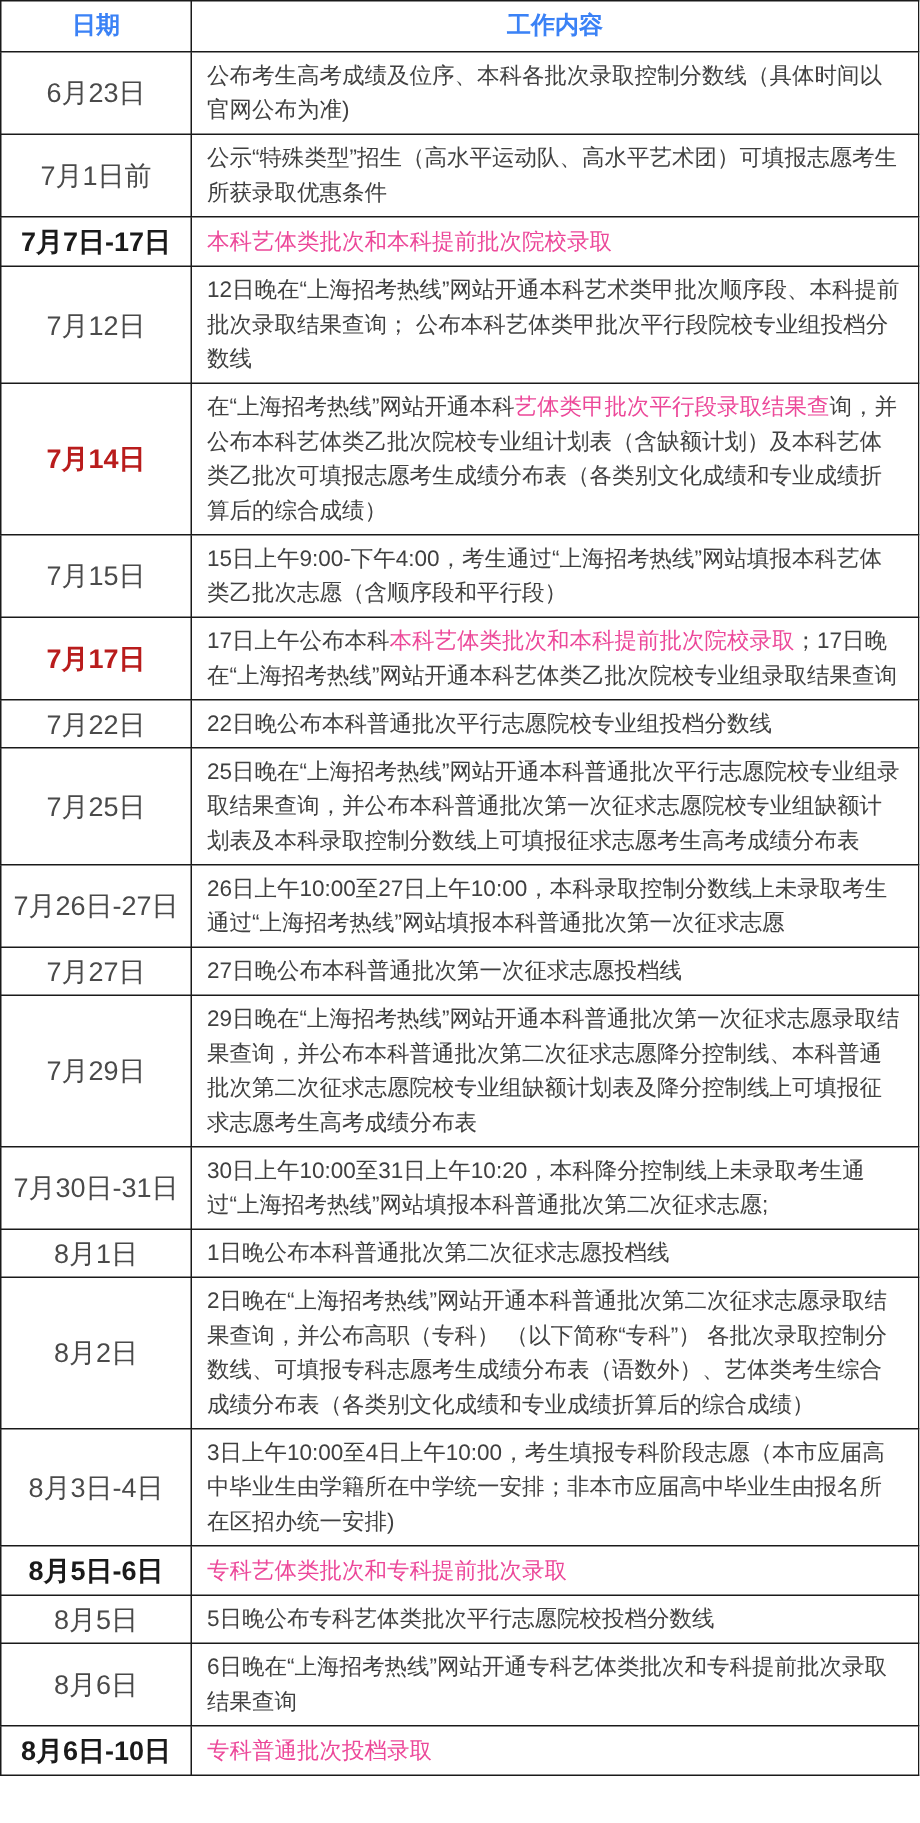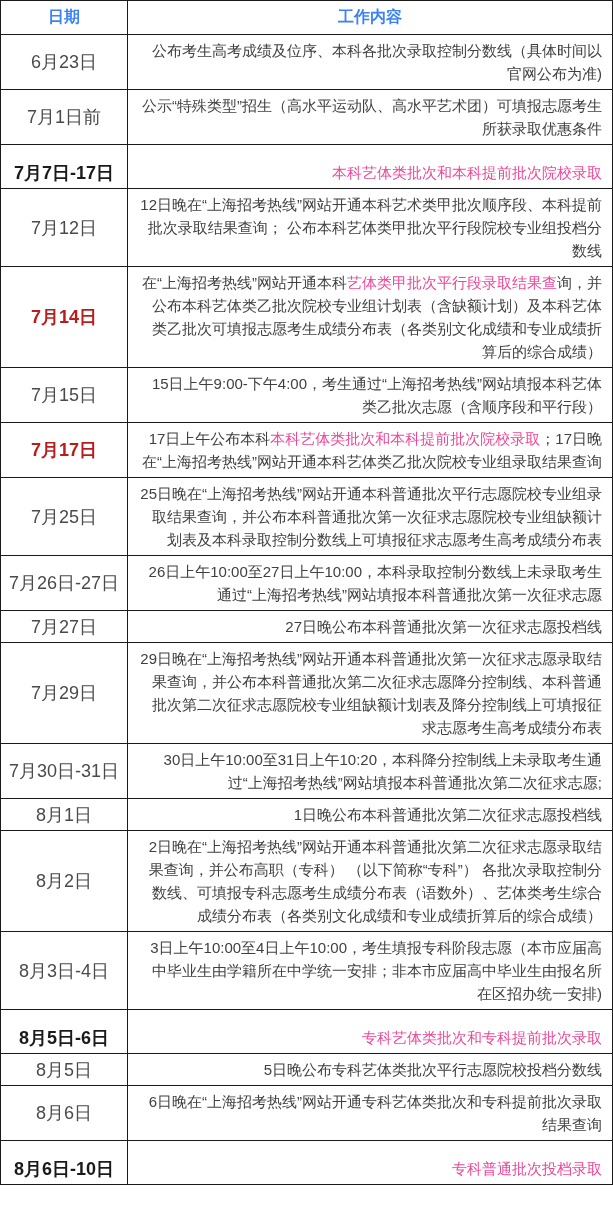--- a/index.html
+++ b/index.html
@@ -39,31 +39,31 @@
     color: #4a4a4a;
     padding: 4px 2px;
     font-weight: 400;
     line-height: 22px;
   }
   td.content-cell {
     font-size: 15px;
     color: #404040;
     padding: 4px 10px;
     line-height: 23px;
-    text-align: right;
+    text-align: left;
     word-break: break-all;
   }
   tr.section td.date-cell,
   tr.section td.content-cell {
     font-weight: 700;
     color: #1a1a1a;
   }
   tr.section td {
     height: 33px;
-    padding-top: 16px;
+    padding-top: 4px;
     padding-bottom: 4px;
   }
   td.date-cell.bold-date {
     font-weight: 700;
     color: #b91c1c;
   }
   span.seg-bold {
     font-weight: 400;
     color: #ec4899;
   }
@@ -99,20 +99,24 @@
         <td class="date-cell bold-date">7月14日</td>
         <td class="content-cell"><span>在“上海招考热线”网站开通本科</span><span class="seg-bold">艺体类甲批次平行段录取结果查</span><span>询，并公布本科艺体类乙批次院校专业组计划表（含缺额计划）及本科艺体类乙批次可填报志愿考生成绩分布表（各类别文化成绩和专业成绩折算后的综合成绩）</span></td>
       </tr>
       <tr>
         <td class="date-cell">7月15日</td>
         <td class="content-cell"><span>15日上午9:00-下午4:00，考生通过“上海招考热线”网站填报本科艺体类乙批次志愿（含顺序段和平行段）</span></td>
       </tr>
       <tr>
         <td class="date-cell bold-date">7月17日</td>
         <td class="content-cell"><span>17日上午公布本科</span><span class="seg-bold">本科艺体类批次和本科提前批次院校录取</span><span>；17日晚在“上海招考热线”网站开通本科艺体类乙批次院校专业组录取结果查询</span></td>
+      </tr>
+      <tr>
+        <td class="date-cell">7月22日</td>
+        <td class="content-cell"><span>22日晚公布本科普通批次平行志愿院校专业组投档分数线</span></td>
       </tr>
       <tr>
         <td class="date-cell">7月25日</td>
         <td class="content-cell"><span>25日晚在“上海招考热线”网站开通本科普通批次平行志愿院校专业组录取结果查询，并公布本科普通批次第一次征求志愿院校专业组缺额计划表及本科录取控制分数线上可填报征求志愿考生高考成绩分布表</span></td>
       </tr>
       <tr>
         <td class="date-cell">7月26日-27日</td>
         <td class="content-cell"><span>26日上午10:00至27日上午10:00，本科录取控制分数线上未录取考生通过“上海招考热线”网站填报本科普通批次第一次征求志愿</span></td>
       </tr>
       <tr>

